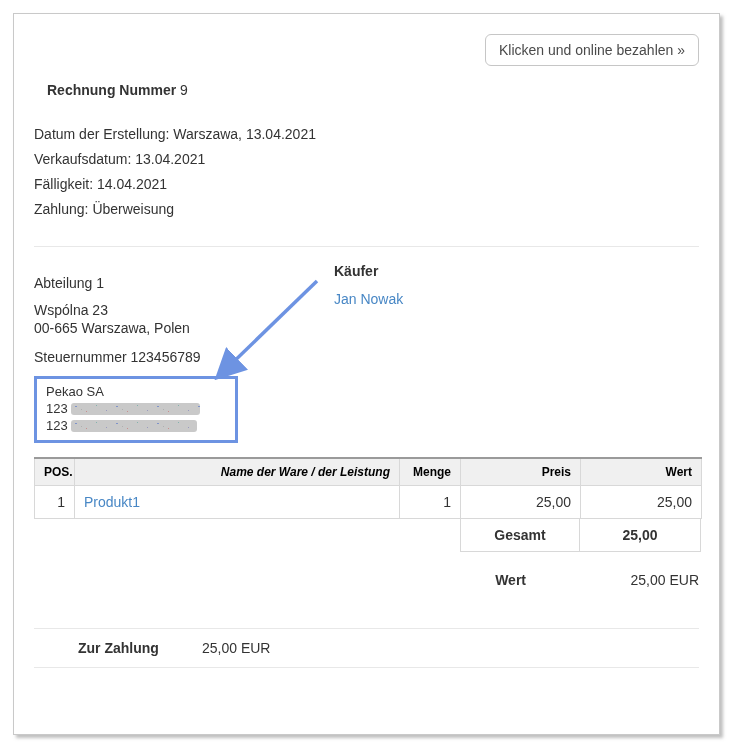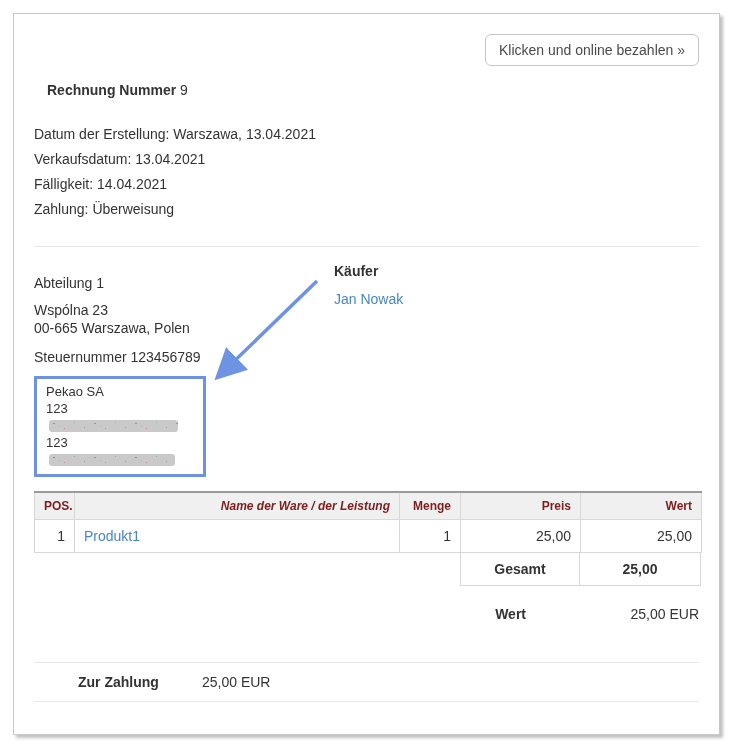--- a/index.html
+++ b/index.html
@@ -39,21 +39,21 @@
   .divider{border:none;border-top:1px solid var(--divider);margin:24px 0 0 0;height:0;}
   
   .parties{position:relative;padding-top:16px;display:flex;}
   .seller{width:300px;}
   .buyer{flex:1;}
   .party-head{font-weight:bold;}
   .p-line{margin-top:11px;line-height:18px;}
   .addr{margin-top:9px;line-height:18px;}
   .link{color:var(--link);text-decoration:none;cursor:pointer;}
   .bank-box{
-    margin-top:10px;width:172px;border:3px solid var(--accent);
+    margin-top:10px;width:204px;border:3px solid var(--accent);
     padding:4px 9px 6px 9px;line-height:17px;font-size:13px;
   }
   .blob{
     display:inline-block;height:12px;border-radius:3px;vertical-align:-2px;margin-left:3px;
     background-color:#c9c9c9;
     background-image:
       radial-gradient(circle 1.2px at 12% 30%, #7f93c9 50%, transparent 55%),
       radial-gradient(circle 1px at 38% 72%, #c98f8f 50%, transparent 55%),
       radial-gradient(circle 1px at 63% 22%, #84b3ae 50%, transparent 55%),
       radial-gradient(circle 1.2px at 86% 62%, #9a9ac0 50%, transparent 55%),
@@ -61,21 +61,21 @@
     background-size:41px 12px;
   }
   .blob.b1{width:129px;}
   .blob.b2{width:126px;}
   .arrow-svg{position:absolute;left:150px;top:22px;width:145px;height:115px;pointer-events:none;}
   
   .items{margin-top:14px;}
   table{border-collapse:collapse;table-layout:fixed;width:667px;}
   th,td{border:1px solid var(--border-light);padding:6px 9px;font-size:12px;}
   thead th{
-    background:#f0f0f0;font-weight:bold;text-align:right;color:#7f1d1d;
+    background:#f0f0f0;font-weight:bold;text-align:right;color:#000000;
     border-top:2px solid #9a9a9a;
   }
   thead th.al{text-align:right;font-style:italic;}
   tbody td{font-size:14px;text-align:right;padding:8px 9px;}
   tbody td.al{text-align:left;}
   .gesamt-row{display:flex;justify-content:flex-end;width:667px;}
   .g-cell{
     border:1px solid var(--border-light);border-top:none;
     padding:8px 9px;font-weight:bold;text-align:center;font-size:14px;
   }

